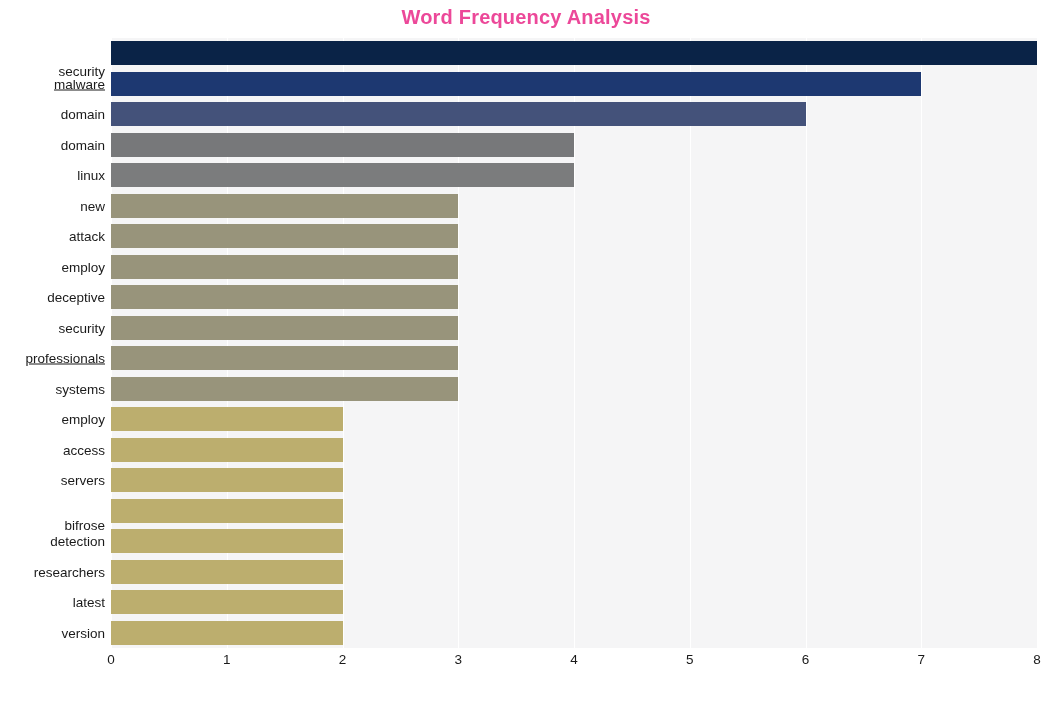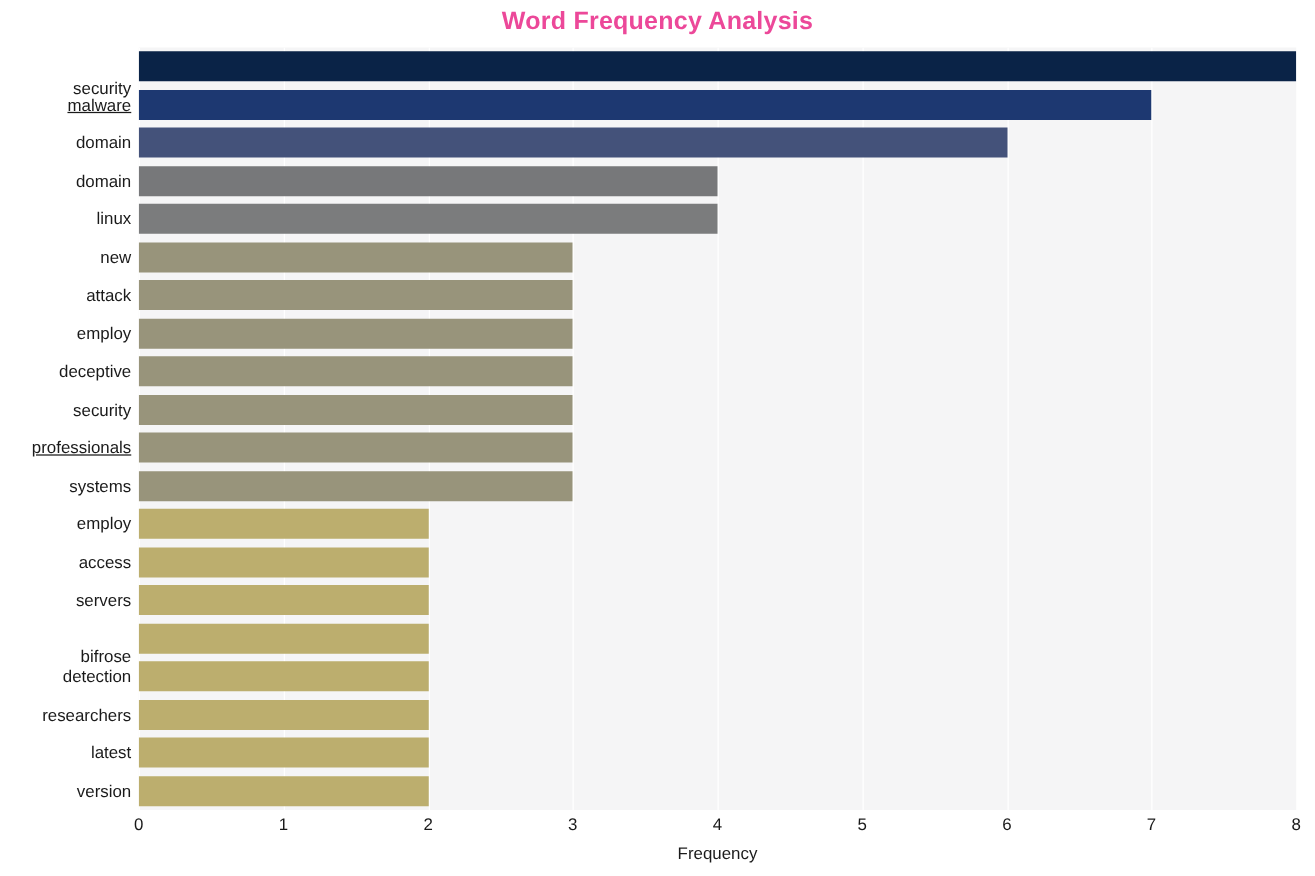--- a/index.html
+++ b/index.html
@@ -219,14 +219,13 @@
       <div class="xtick-item" style="left: 115.75px;">1</div>
       <div class="xtick-item" style="left: 231.5px;">2</div>
       <div class="xtick-item" style="left: 347.25px;">3</div>
       <div class="xtick-item" style="left: 463px;">4</div>
       <div class="xtick-item" style="left: 578.75px;">5</div>
       <div class="xtick-item" style="left: 694.5px;">6</div>
       <div class="xtick-item" style="left: 810.25px;">7</div>
       <div class="xtick-item" style="left: 926px;">8</div>
     </div>
 
-  <div id="x-axis-label">Frequency</div>
 </div>
 
 </body></html>

